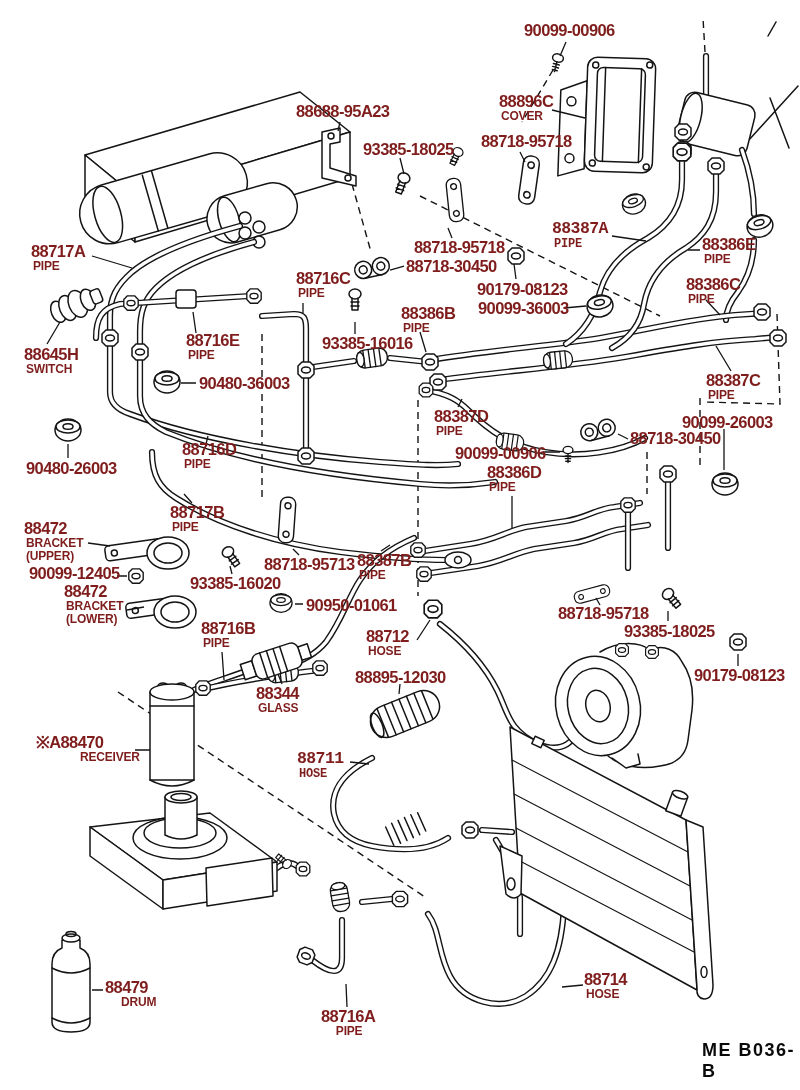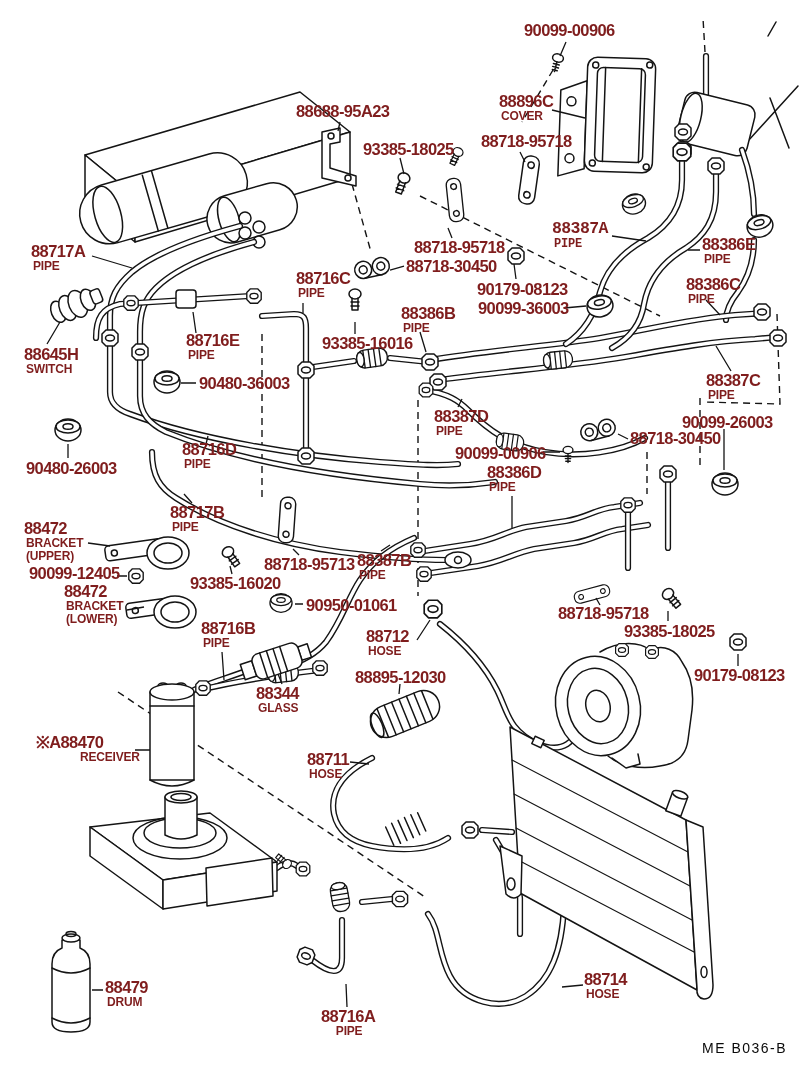--- a/index.html
+++ b/index.html
@@ -3,21 +3,21 @@
 <meta charset="utf-8">
 <style>
   html,body{margin:0;padding:0;background:#ffffff;}
   #stage{position:relative;width:800px;height:1090px;background:#fff;overflow:hidden;
          font-family:"Liberation Sans", sans-serif;}
   #art{position:absolute;left:0;top:0;z-index:1;}
   #labels{position:absolute;left:0;top:0;width:800px;height:1090px;z-index:2;pointer-events:none;}
   .plabel{position:absolute;color:#7f1d1d;white-space:nowrap;}
   .plabel .part{font-weight:bold;font-size:16.5px;letter-spacing:-0.6px;line-height:1.02;}
   .plabel .sub{font-weight:bold;font-size:12px;letter-spacing:-0.2px;line-height:1.12;}
-  .footer{position:absolute;left:702px;top:1040px;font-weight:normal;font-size:14px;
+  .footer{position:absolute;left:702px;top:1040px;font-weight:bold;font-size:18px;
           letter-spacing:1.5px;color:#0a0a0a;z-index:2;}
   
   .s  {stroke:#141414;fill:none;stroke-width:1.5;stroke-linecap:round;stroke-linejoin:round;}
   .thin{stroke-width:1.1;}
   .sw {stroke:#141414;fill:#ffffff;stroke-width:1.5;stroke-linecap:round;stroke-linejoin:round;}
   .po {stroke:#141414;fill:none;stroke-width:6.2;stroke-linecap:round;stroke-linejoin:round;}
   .pi {stroke:#ffffff;fill:none;stroke-width:3.4;stroke-linecap:round;stroke-linejoin:round;}
   .dash{stroke:#141414;fill:none;stroke-width:1.4;stroke-dasharray:7 5;}
   .lead{stroke:#141414;fill:none;stroke-width:1.3;}
 </style>
@@ -506,27 +506,27 @@
         <div class="part">90179-08123</div>
       </div>
       <div class="plabel" style="left: 256px; top: 685px;">
         <div class="part">88344</div>
         <div class="sub" style="margin-left: 2px;">GLASS</div>
       </div>
       <div class="plabel" style="left: 36px; top: 734px;">
         <div class="part">※A88470</div>
         <div class="sub" style="margin-left: 44px;">RECEIVER</div>
       </div>
-      <div class="plabel" style="left: 307px; top: 751px;">
+      <div class="plabel" style="left: 297px; top: 751px; font-family: Liberation Mono, monospace;">
         <div class="part">88711</div>
         <div class="sub" style="margin-left: 2px;">HOSE</div>
       </div>
       <div class="plabel" style="left: 105px; top: 979px;">
         <div class="part">88479</div>
-        <div class="sub" style="margin-left: 2px;">DRUM</div>
+        <div class="sub" style="margin-left: 16px;">DRUM</div>
       </div>
       <div class="plabel" style="left: 321px; top: 1008px; text-align: center;">
         <div class="part">88716A</div>
         <div class="sub" style="margin-left: 2px;">PIPE</div>
       </div>
       <div class="plabel" style="left: 584px; top: 971px;">
         <div class="part">88714</div>
         <div class="sub" style="margin-left: 2px;">HOSE</div>
       </div>
     </div>

